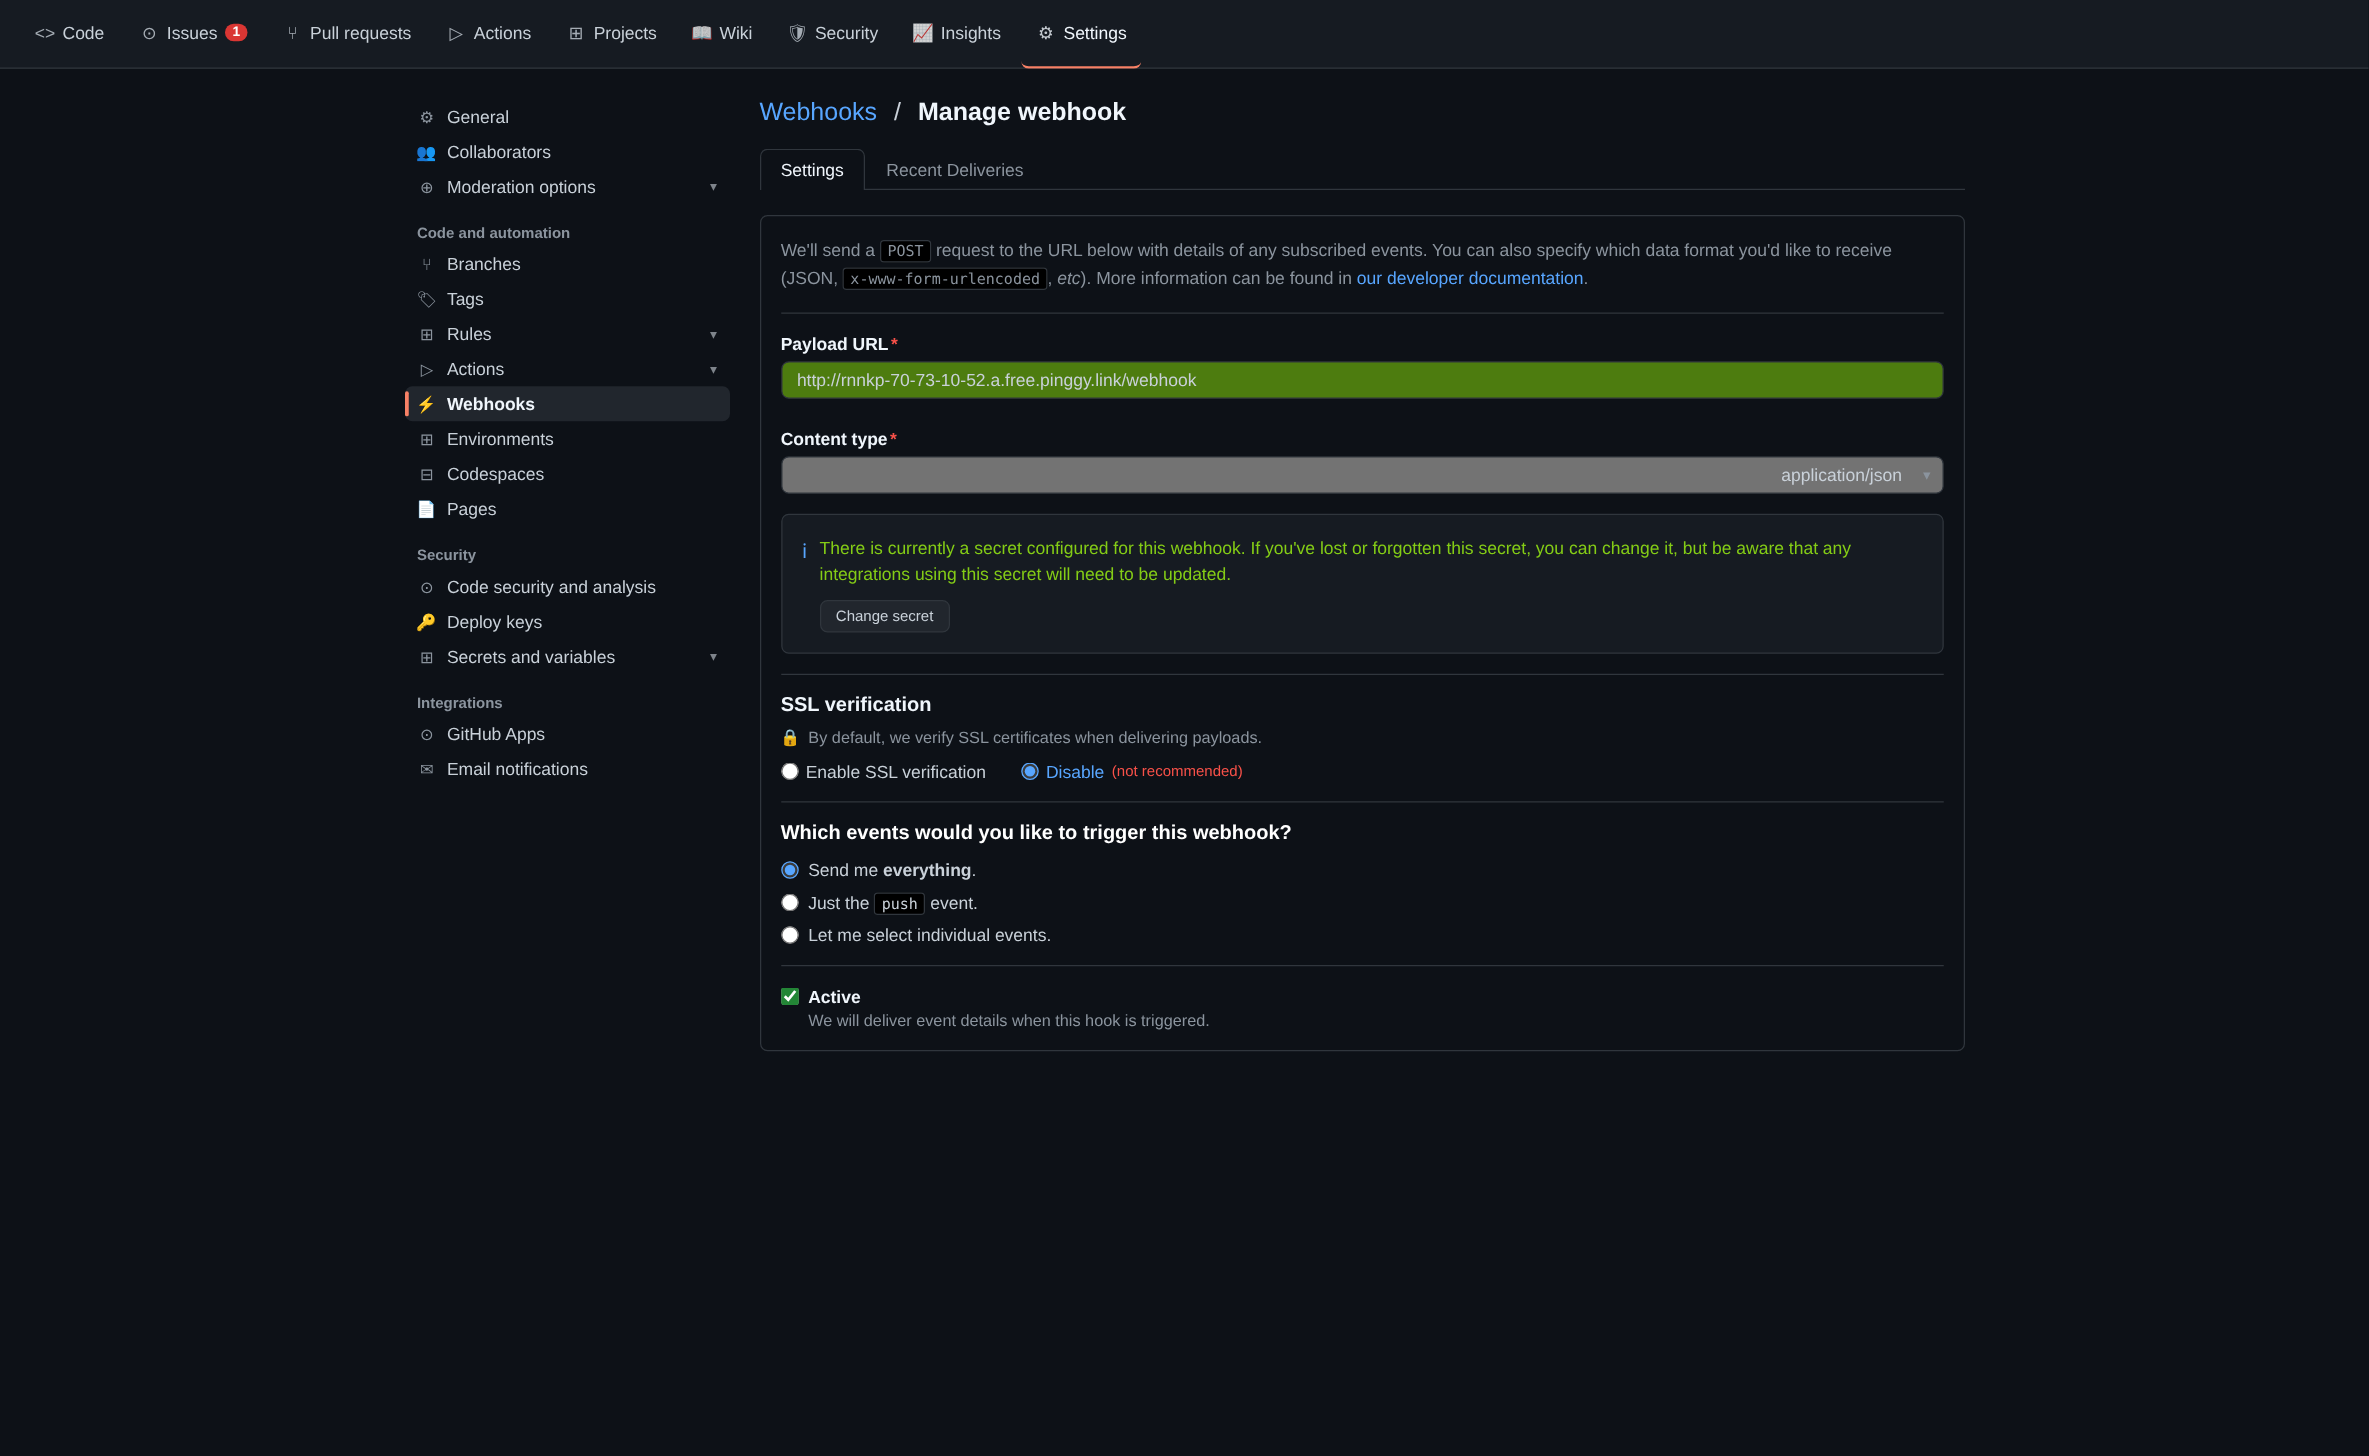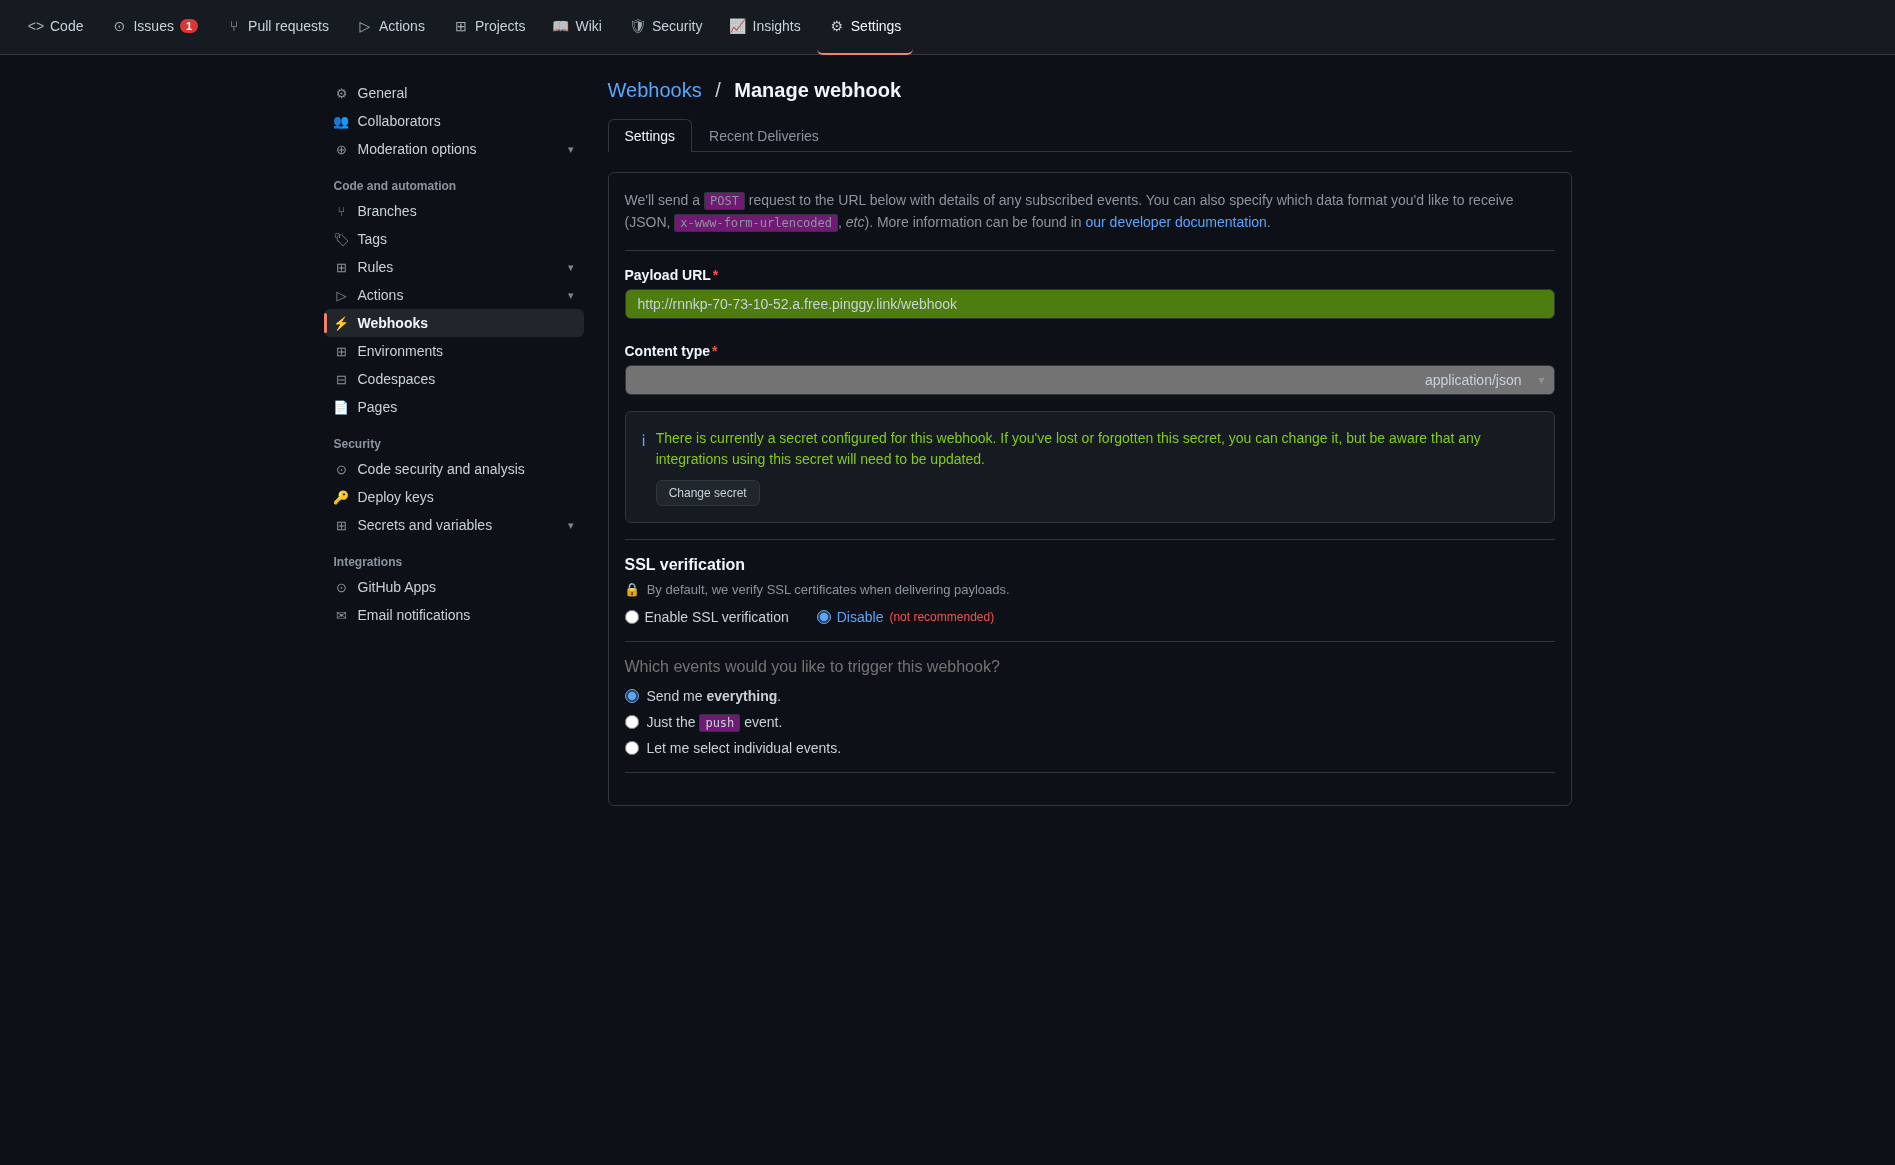--- a/index.html
+++ b/index.html
@@ -303,22 +303,22 @@
     }
     .not-recommended {
       color: #f85149;
       font-size: 12px;
     }
 
     
     .events-section { margin-bottom: 16px; }
     .events-title {
       font-size: 16px;
-      font-weight: 400;
-      color: #737373;
+      font-weight: 700;
+      color: #ffffff;
       margin-bottom: 12px;
     }
     .event-option {
       display: flex;
       align-items: center;
       gap: 8px;
       margin-bottom: 10px;
       cursor: pointer;
       font-size: 14px;
     }
@@ -342,21 +342,21 @@
     }
     .active-desc {
       font-size: 13px;
       color: #8b949e;
       padding-left: 22px;
     }
 
     code {
       font-family: monospace;
       font-size: 12px;
-      background: #701a75;
+      background: #000000;
       padding: 1px 5px;
       border-radius: 3px;
       border: 1px solid #30363d;
     }
   </style>
 </head>
 <body>
 
 <nav class="top-nav">
   <a class="nav-item">
@@ -566,16 +566,23 @@
 
         <label class="event-option">
           <input type="radio" class="radio-input" name="events" style="">
           <span>Let me select individual events.</span>
         </label>
       </div>
 
       <hr class="divider">
 
       
+      <div class="active-section">
+        <label class="checkbox-label">
+          <input type="checkbox" class="checkbox-input" checked="" style="">
+          <span>Active</span>
+        </label>
+        <div class="active-desc">We will deliver event details when this hook is triggered.</div>
+      </div>
 
     </div>
   </main>
 </div>
 
 </body></html>

